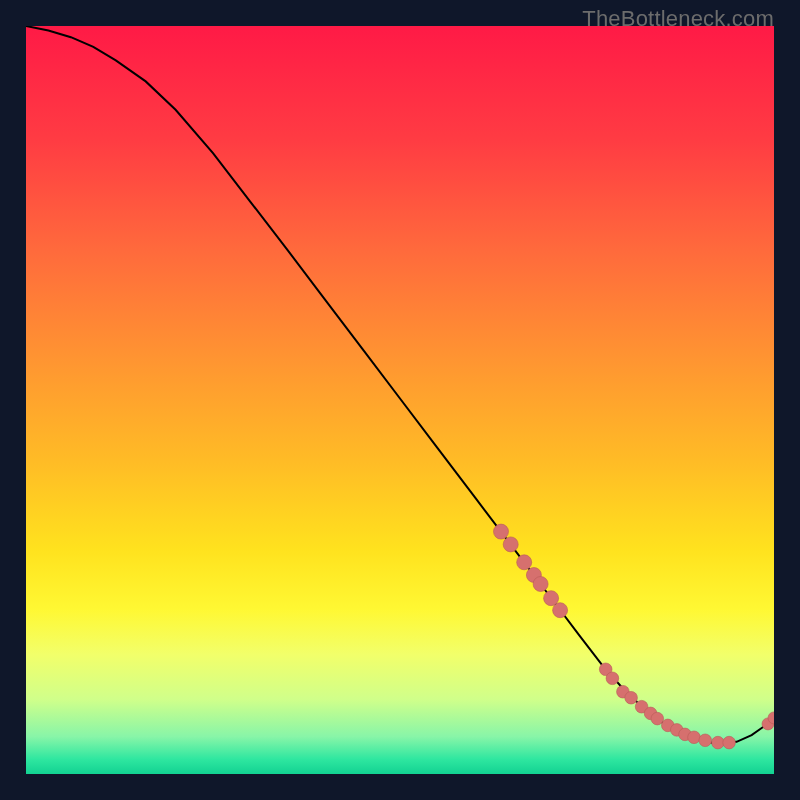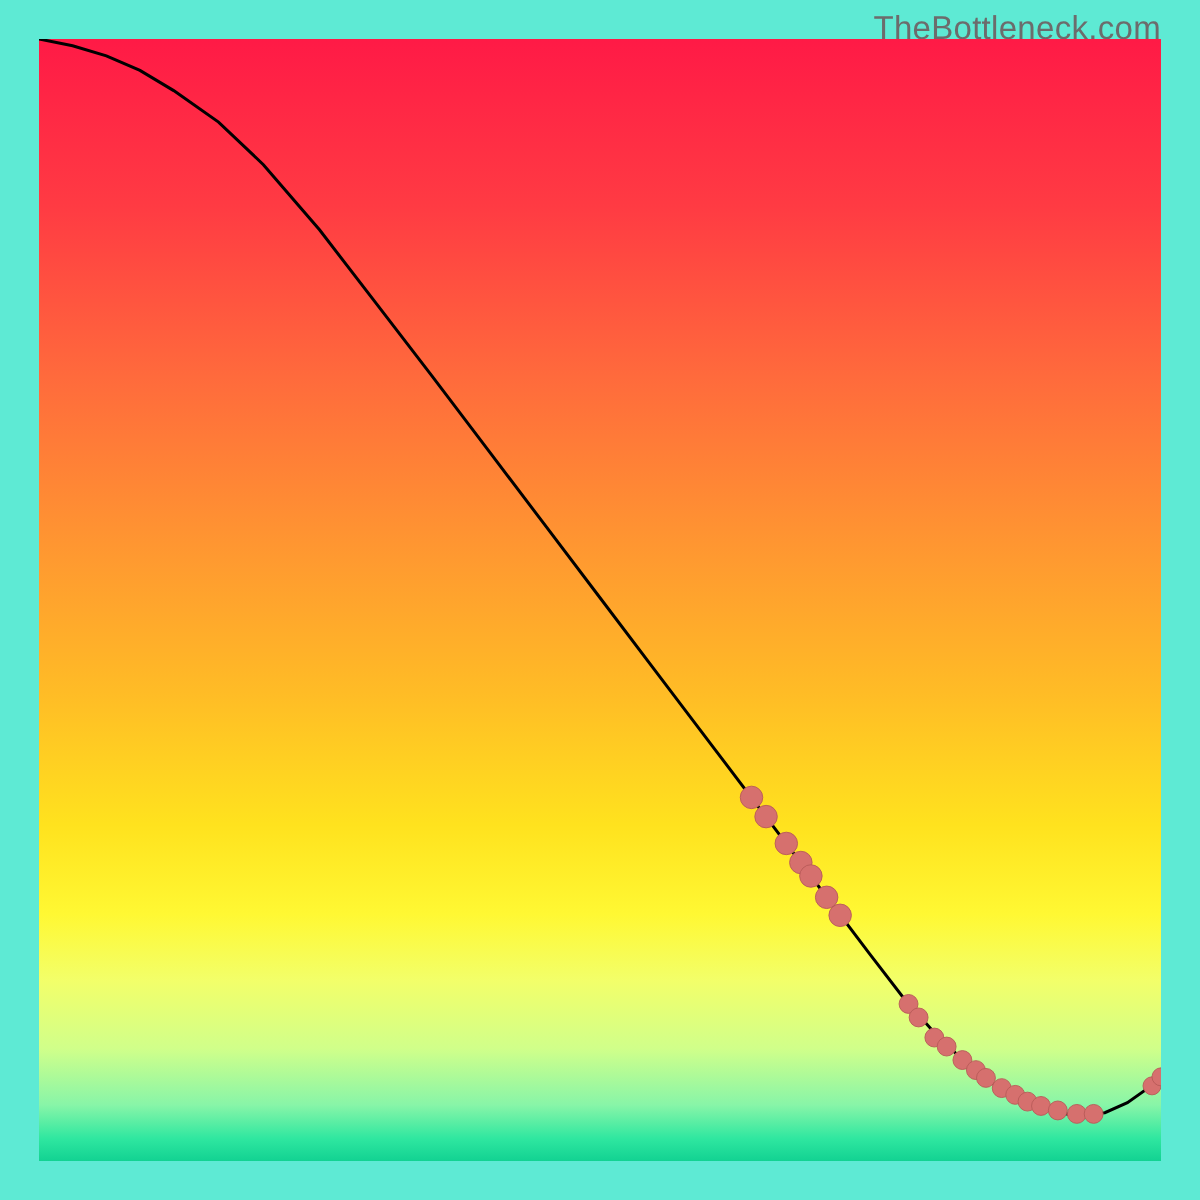--- a/index.html
+++ b/index.html
@@ -8,21 +8,21 @@
     background: #000;
     width: 800px;
     height: 800px;
     overflow: hidden;
     font-family: Arial, Helvetica, sans-serif;
   }
   .canvas {
     position: relative;
     width: 800px;
     height: 800px;
-    background: #5eead4;
+    background: #0f172a;
   }
   .plot-area {
     position: absolute;
     left: 26px;
     top: 26px;
     width: 748px;
     height: 748px;
   }
   .gradient-bg {
     position: absolute;

